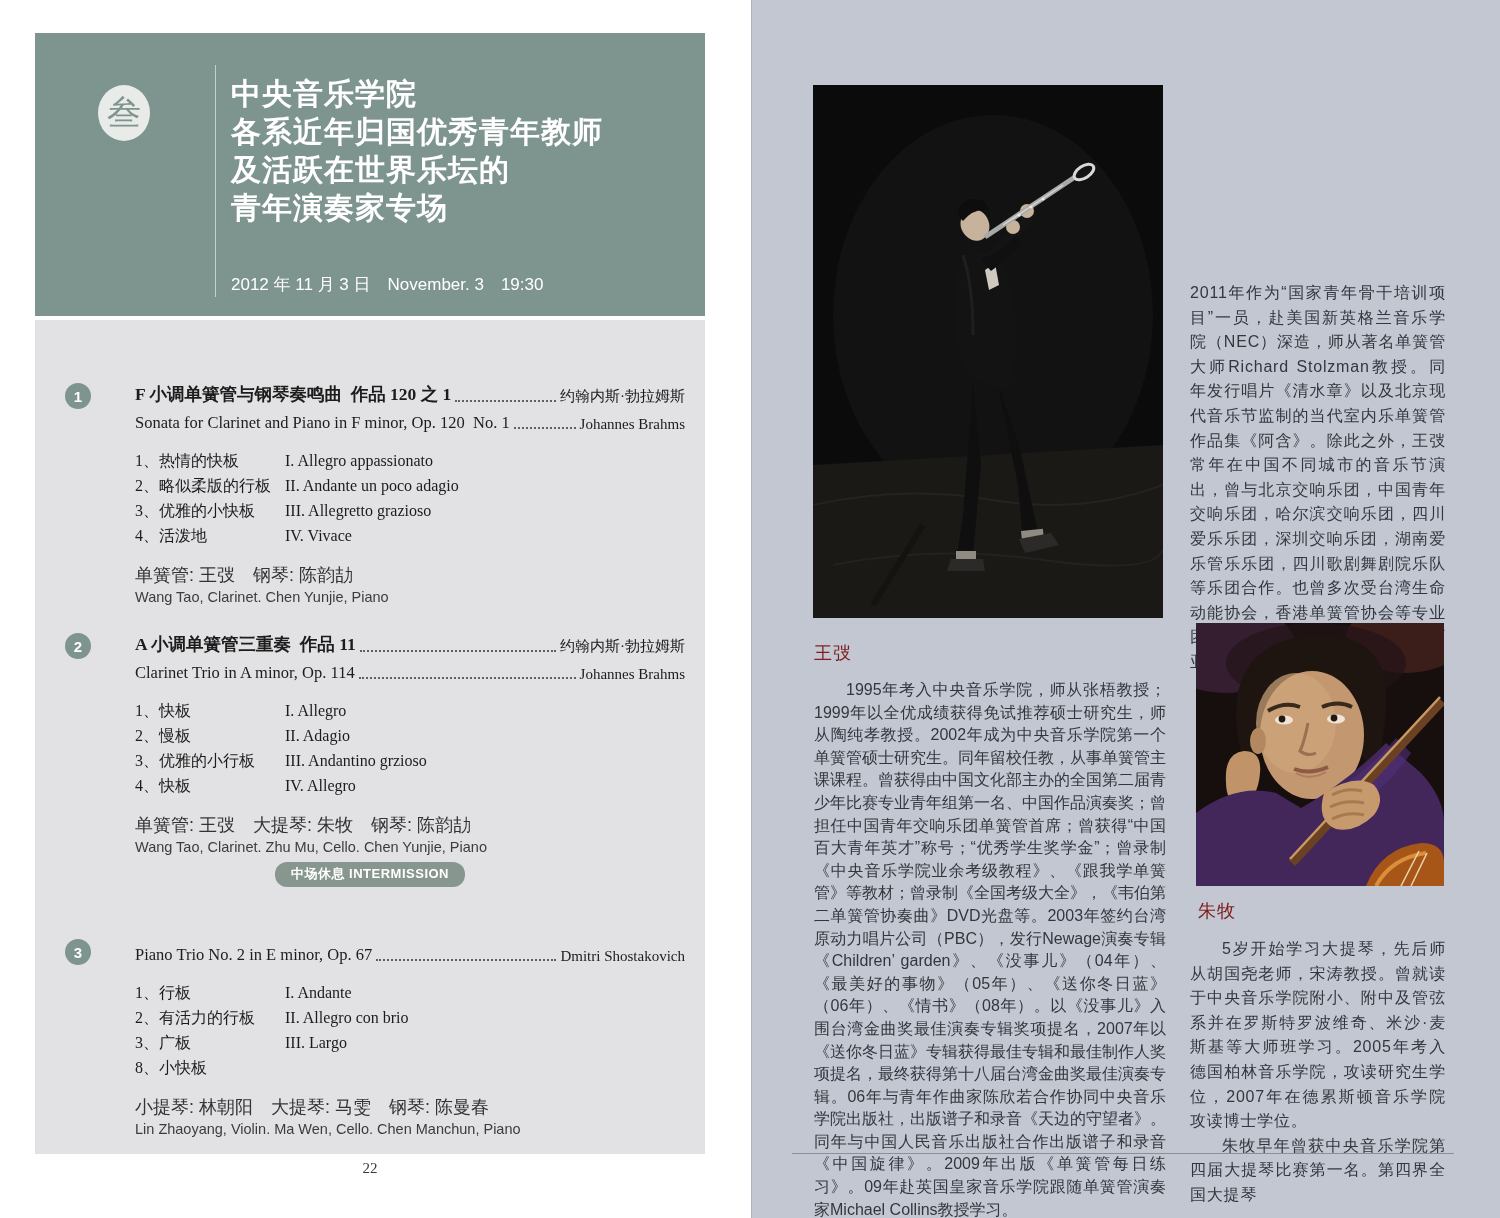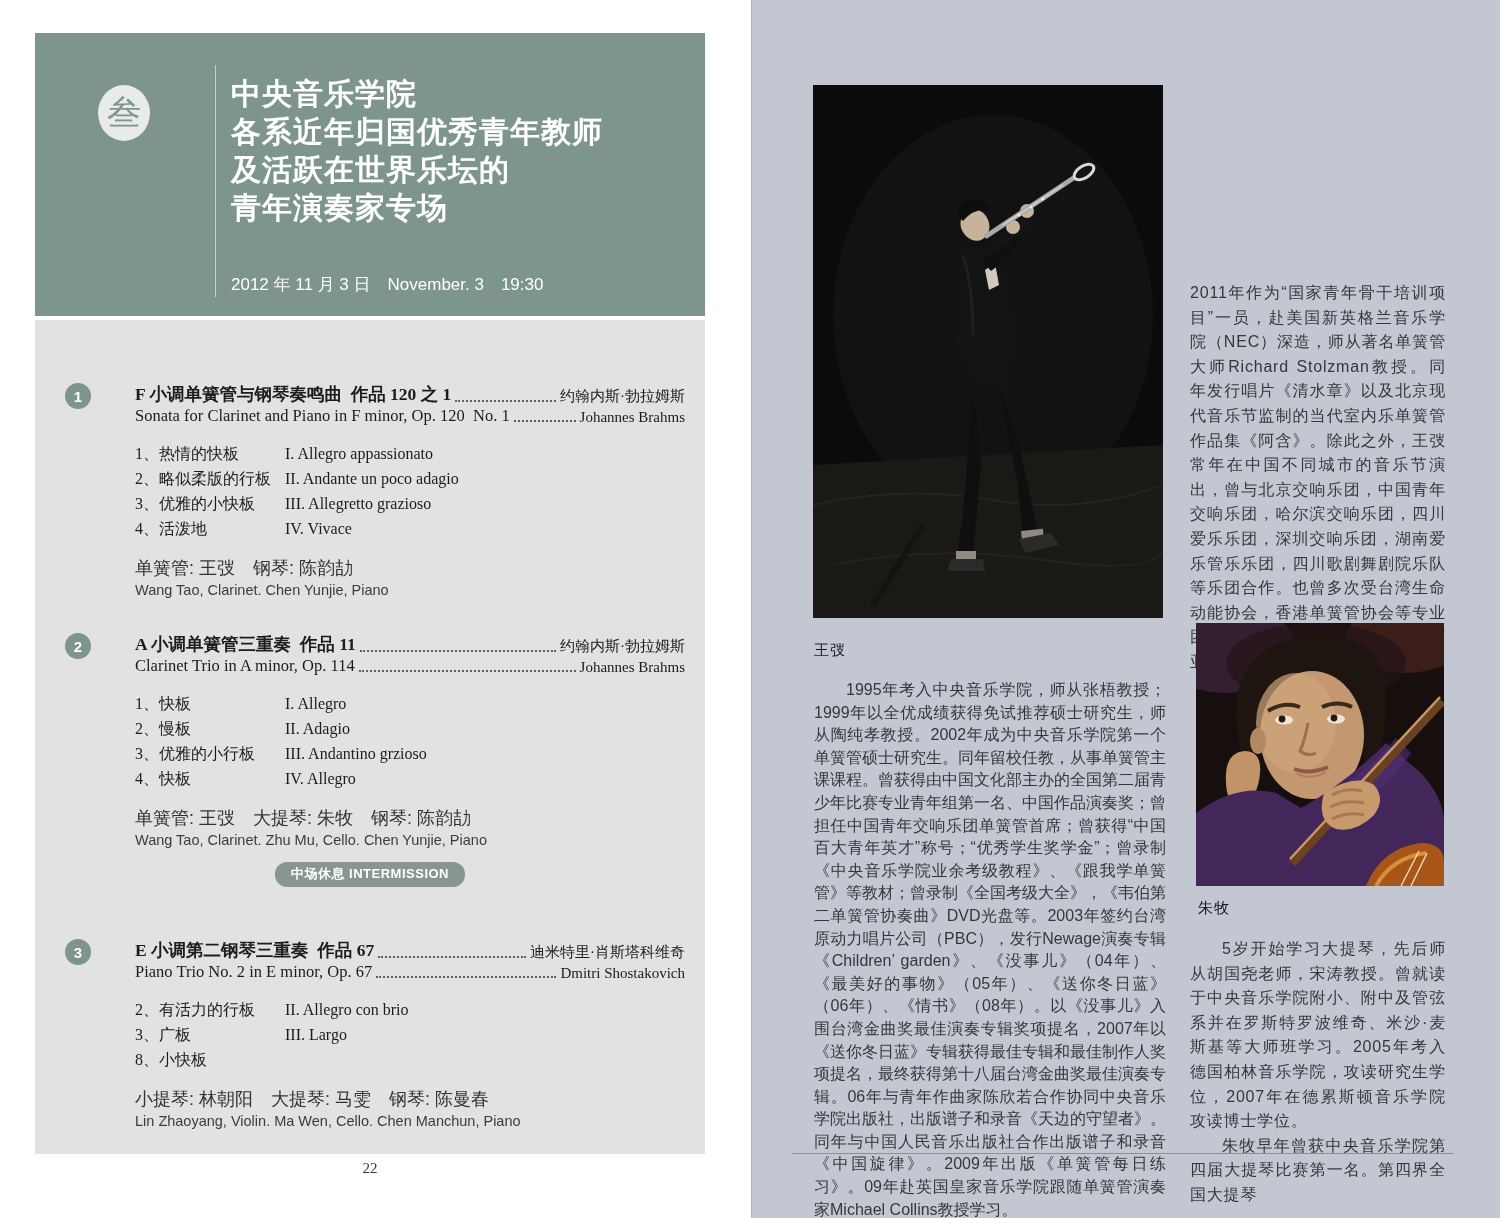--- a/index.html
+++ b/index.html
@@ -45,21 +45,21 @@
     background:#7e948f;color:#ffffff;font-size:15px;font-weight:bold;
     display:flex;align-items:center;justify-content:center;
   }
   .prog-body{position:absolute;left:100px;top:0;width:550px;
     font-family:"Liberation Serif","DejaVu Serif",serif;color:#1c1c1c;}
   .title-row{display:flex;align-items:flex-end;white-space:pre-wrap;}
   .title-row .t-cn{font-size:17.5px;font-weight:bold;flex:none;}
   .title-row .t-en{font-size:16.5px;flex:none;}
   .leader{flex:1 1 auto;border-bottom:2px dotted #606060;margin:0 4px 4px 4px;min-width:20px;}
   .composer{font-size:15px;flex:none;}
-  .row-en{align-items:flex-end;}
+  .row-en{margin-top:7px;align-items:flex-end;}
   .movements{margin-top:15px;}
   .movement-row{display:flex;font-size:16px;line-height:25px;}
   .movement-row .m-cn{width:150px;flex:none;}
   .movement-row .m-en{flex:1;}
   .performers-cn{
     margin-top:16px;font-family:"Liberation Sans","DejaVu Sans",sans-serif;
     font-size:18px;color:#333333;white-space:pre-wrap;line-height:22px;
   }
   .performers-en{
     font-family:"Liberation Sans","DejaVu Sans",sans-serif;
@@ -76,21 +76,21 @@
   }
   
   .page-right{
     position:absolute;left:751px;top:0;width:749px;height:1218px;
     background:#c3c7d1;border-left:1px solid #b0b4be;box-sizing:border-box;
   }
   .photo{position:absolute;display:block;}
   .photo-clarinetist{left:61px;top:85px;width:350px;height:533px;}
   .photo-cellist{left:444px;top:623px;width:248px;height:263px;}
   .performer-name{
-    position:absolute;font-size:15px;color:#0f172a;letter-spacing:1px;
+    position:absolute;font-size:18px;color:#7f1d1d;letter-spacing:1px;
   }
   .name-wang{left:62px;top:641px;}
   .name-zhu{left:446px;top:899px;}
   .bio{
     position:absolute;color:#33373d;font-size:16px;text-align:justify;
   }
   .bio p{margin:0;text-indent:2em;}
   .bio p.no-indent{text-indent:0;}
   .bio-wang-col1{left:62px;top:679px;width:352px;line-height:22.6px;}
   .bio-wang-col2{left:438px;top:281px;width:256px;line-height:24.6px;letter-spacing:0.8px;}
@@ -200,31 +200,30 @@
       </div>
     </div>
 
     <div class="intermission-badge">中场休息 INTERMISSION</div>
 
     <div class="program prog-3">
       <div class="num-circle">
         <span>3</span>
       </div>
       <div class="prog-body">
-        <div class="title-row">
-          <span class="t-cn">E 小调第二钢琴三重奏  作品 67</span>
-          <span class="leader"></span>
-          <span class="composer">迪米特里·肖斯塔科维奇</span>
-        </div>
         <div class="title-row row-en">
           <span class="t-en">Piano Trio No. 2 in E minor, Op. 67</span>
           <span class="leader"></span>
           <span class="composer">Dmitri Shostakovich</span>
         </div>
         <div class="movements">
+          <div class="movement-row">
+            <span class="m-cn">1、行板</span>
+            <span class="m-en">I. Andante</span>
+          </div>
           <div class="movement-row">
             <span class="m-cn">2、有活力的行板</span>
             <span class="m-en">II. Allegro con brio</span>
           </div>
           <div class="movement-row">
             <span class="m-cn">3、广板</span>
             <span class="m-en">III. Largo</span>
           </div>
           <div class="movement-row">
             <span class="m-cn">8、小快板</span>

